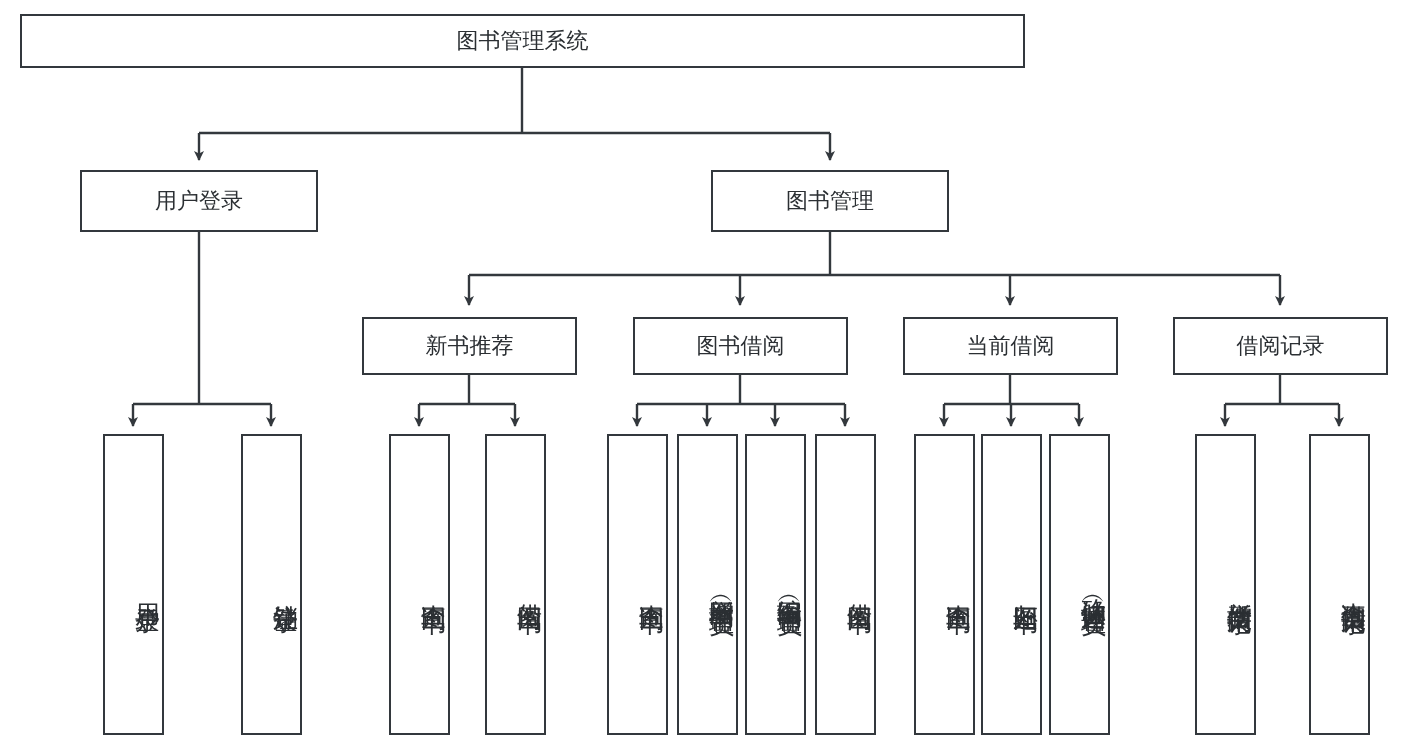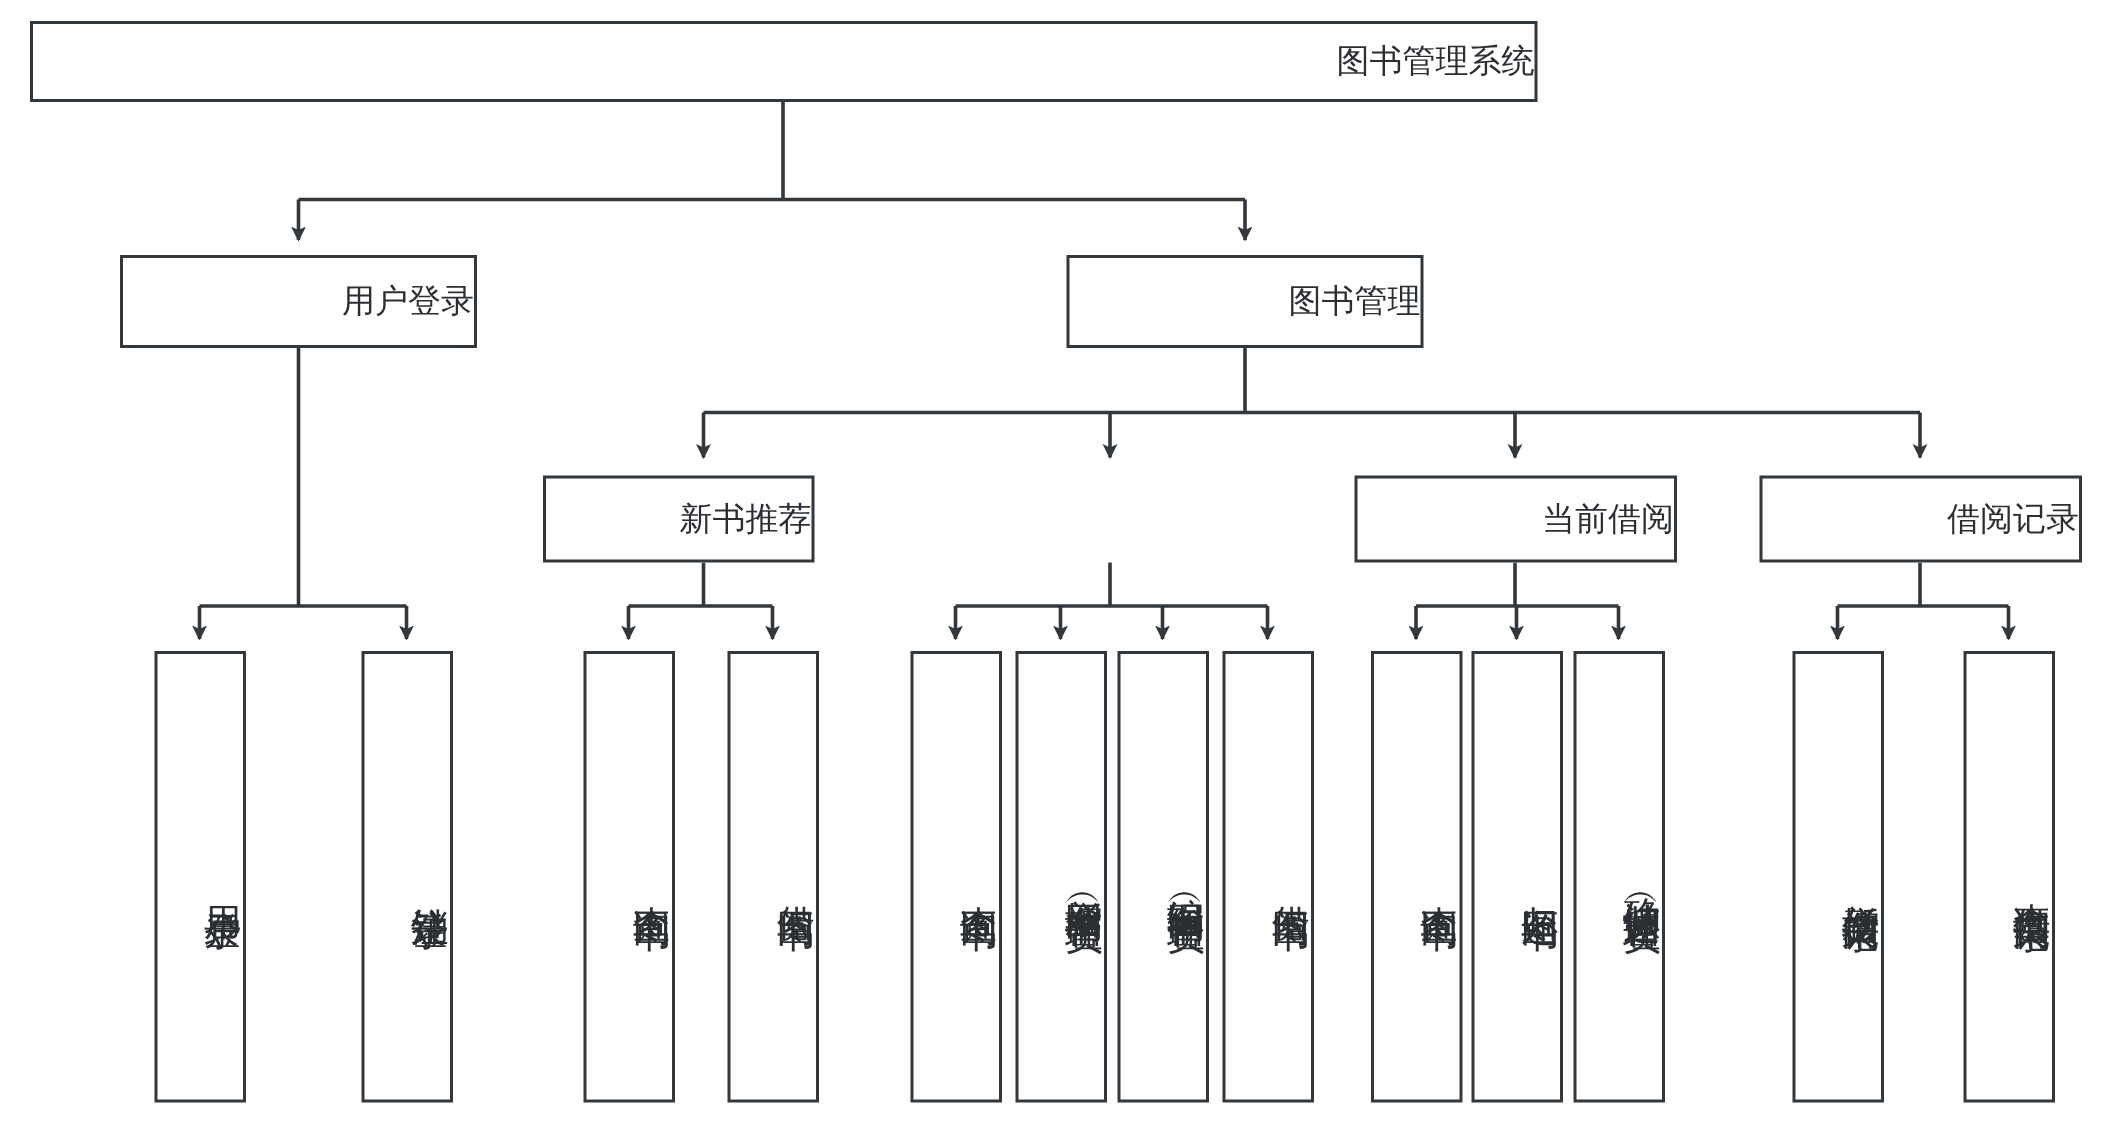--- a/index.html
+++ b/index.html
@@ -10,21 +10,21 @@
     position:relative;
   }
   #canvas{position:absolute;left:0;top:0;width:1405px;height:747px;}
   .node{
     position:absolute;
     box-sizing:border-box;
     border:2px solid #33383d;
     background:#ffffff;
     display:flex;
     align-items:center;
-    justify-content:flex-end;
+    justify-content:center;
     color:#2b2f33;
     line-height:1.12;
   }
   .node.horiz{
     font-size:22px;
   }
   .node.vert{
     writing-mode:vertical-rl;
     text-orientation:upright;
     font-size:25px;
@@ -104,22 +104,25 @@
     <span class="cap">图书管理系统</span>
   </div>
 
   <div class="node horiz" style="left:80px;top:170px;width:238px;height:62px;">
     <span class="cap">用户登录</span>
   </div>
   <div class="node horiz" style="left:711px;top:170px;width:238px;height:62px;">
     <span class="cap">图书管理</span>
   </div>
 
-  <div class="node horiz" style="left:362px;top:317px;width:181px;height:58px;">
+  <div class="node horiz" style="left:362px;top:317px;width:215px;height:58px;">
     <span class="cap">新书推荐</span>
+  </div>
+  <div class="node horiz" style="left:633px;top:317px;width:215px;height:58px;">
+    <span class="cap">图书借阅</span>
   </div>
   <div class="node horiz" style="left:1173px;top:317px;width:215px;height:58px;">
     <span class="cap">借阅记录</span>
   </div>
   <div class="node horiz" style="left:903px;top:317px;width:215px;height:58px;">
     <span class="cap">当前借阅</span>
   </div>
 
   <div class="node vert" style="left:103px;top:434px;width:61px;height:301px;">
     <span class="cap">用户登录</span>

